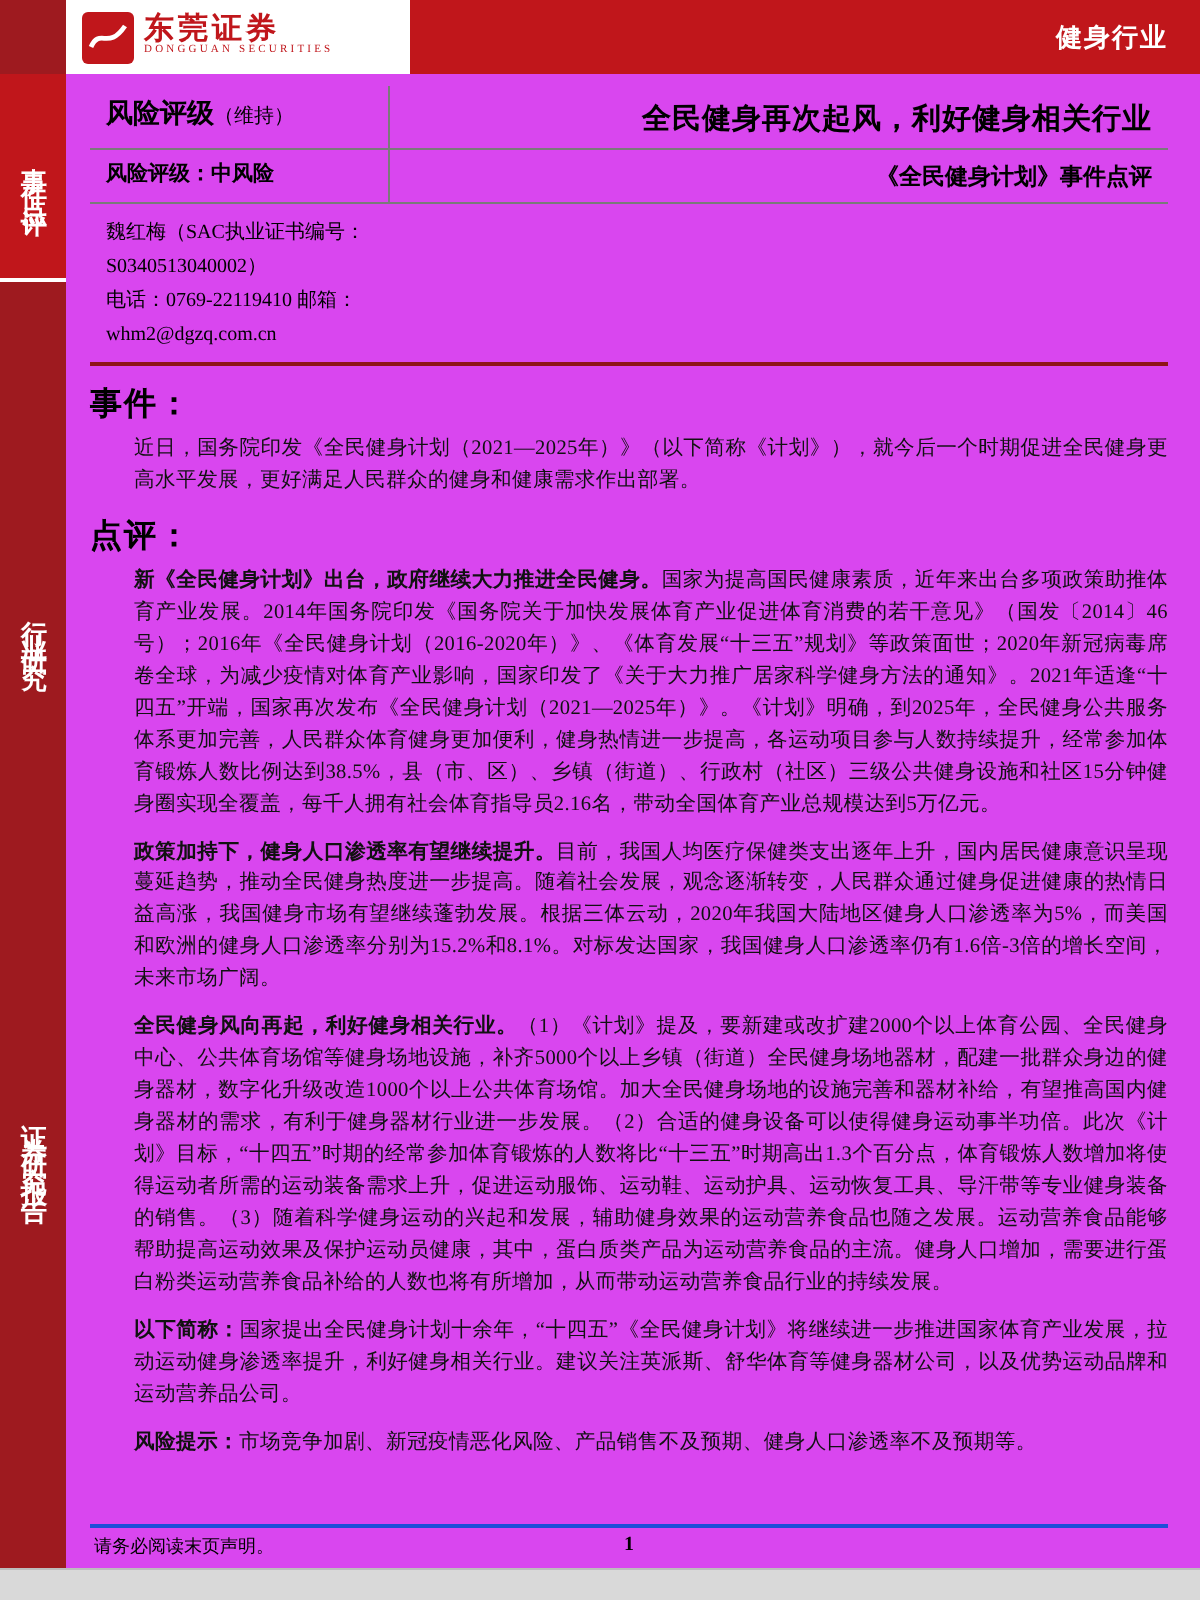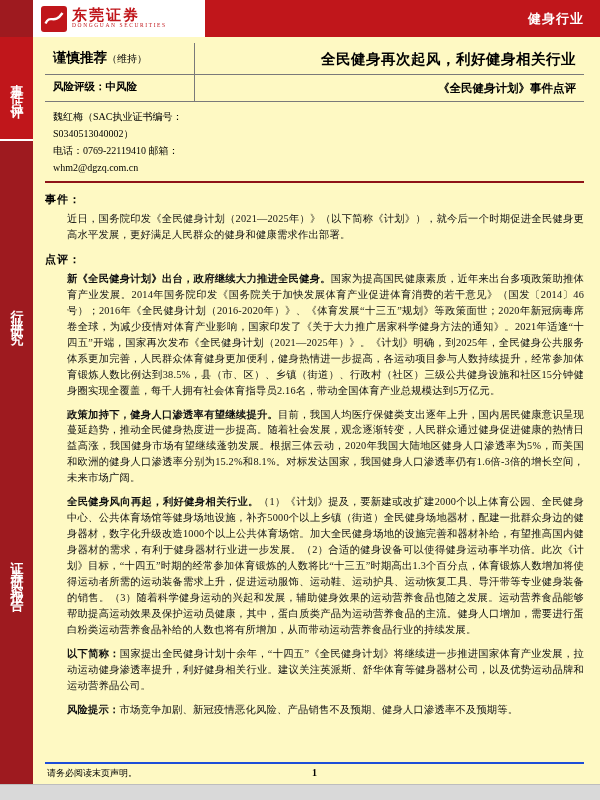--- a/index.html
+++ b/index.html
@@ -11,21 +11,21 @@
 
   
   .sidebar { width:33px; background:#9e1a1f; position:relative; flex-shrink:0; }
   .v-text { writing-mode:vertical-rl; text-orientation:upright; color:#fff; font-weight:bold; font-size:13px; letter-spacing:7px; }
   .side-tag { position:absolute; top:37px; left:0; right:0; height:104px; background:#c0161b;
               border-bottom:2px solid #fff; display:flex; align-items:center; justify-content:center; }
   .side-mid { position:absolute; top:300px; left:0; right:0; display:flex; justify-content:center; }
   .side-bot { position:absolute; top:552px; left:0; right:0; display:flex; justify-content:center; }
 
   
-  .main { flex:1; display:flex; flex-direction:column; background:#fef9c3; min-width:0; }
+  .main { flex:1; display:flex; flex-direction:column; background:#d946ef; min-width:0; }
 
   .topbar { height:37px; display:flex; flex-shrink:0; }
   .logo-zone { width:172px; background:#fff; display:flex; align-items:center; gap:5px; padding-left:8px; }
   .logo-text { display:flex; flex-direction:column; line-height:1.05; }
   .brand-cn { color:#c0161b; font-weight:bold; font-size:15px; letter-spacing:2px; }
   .brand-en { color:#c0161b; font-size:5.5px; letter-spacing:1.6px; }
   .red-bar { flex:1; background:#c0161b; display:flex; align-items:center; justify-content:flex-end; padding-right:16px; }
   .industry { color:#fff; font-weight:bold; font-size:13px; letter-spacing:1px;font-family:Liberation Mono, monospace; }
 
   .content { flex:1; padding:6px 16px 0 12px; overflow:hidden; }
@@ -38,21 +38,21 @@
   .rating { font-weight:bold; font-size:13.5px; }
   .rating-suffix { font-size:10px; font-weight:normal;text-align:center; }
   .risk { font-weight:bold; font-size:10.5px; }
   .date-cell { font-size:10.5px; display:flex; align-items:center; }
   .doc-title { font-weight:bold; font-size:14.5px; text-align:right; letter-spacing:0.5px; padding-top:7px; }
   .doc-subtitle { font-weight:bold; font-size:11.5px; text-align:right; padding-top:6px; }
   .analyst { font-size:10px; line-height:1.7; padding-top:6px; }
 
   .red-rule { height:2px; background:#8e1418; margin-top:0; }
 
-  .sec-head { font-weight:bold; font-size:11px; margin:9px 0 4px; letter-spacing:1px; }
+  .sec-head { font-weight:bold; font-size:16px; margin:9px 0 4px; letter-spacing:1px; }
   .body-p { font-size:10.3px; line-height:1.55; text-align:justify; margin:0 0 8px; color:#111; letter-spacing:0.2px; }
   .indent { padding-left:22px; }
   .lead { font-weight:bold; }
 
   
   .foot-row { border-top:2px solid #1d4ed8; margin:0 16px 0 12px; padding:3px 2px 4px; position:relative;
               font-size:9px; flex-shrink:0; }
   .page-num { position:absolute; left:50%; transform:translateX(-50%); top:3px; font-weight:bold; font-size:10px; }
 
   .bottom-strip { height:16px; background:#d9d9d9; border-top:1px solid #bdbdbd; flex-shrink:0; }
@@ -90,21 +90,21 @@
         </div>
         <div class="red-bar">
           <span class="industry">健身行业</span>
         </div>
       </header>
 
       <div class="content">
 
         <div class="summary-grid">
           <div class="cell l r1">
-            <span class="rating">谨慎推荐</span><span class="rating-suffix">（维持）</span>
+            <span class="rating">风险评级</span><span class="rating-suffix">（维持）</span>
           </div>
           <div class="cell r1 doc-title">全民健身再次起风，利好健身相关行业</div>
 
           <div class="cell l r2 risk">风险评级：中风险</div>
           <div class="cell r2 doc-subtitle">《全民健身计划》事件点评</div>
 
           <div class="cell r3 analyst">
             <div>魏红梅（SAC执业证书编号：S0340513040002）</div>
             <div>电话：0769-22119410 邮箱：whm2@dgzq.com.cn</div>
           </div>

